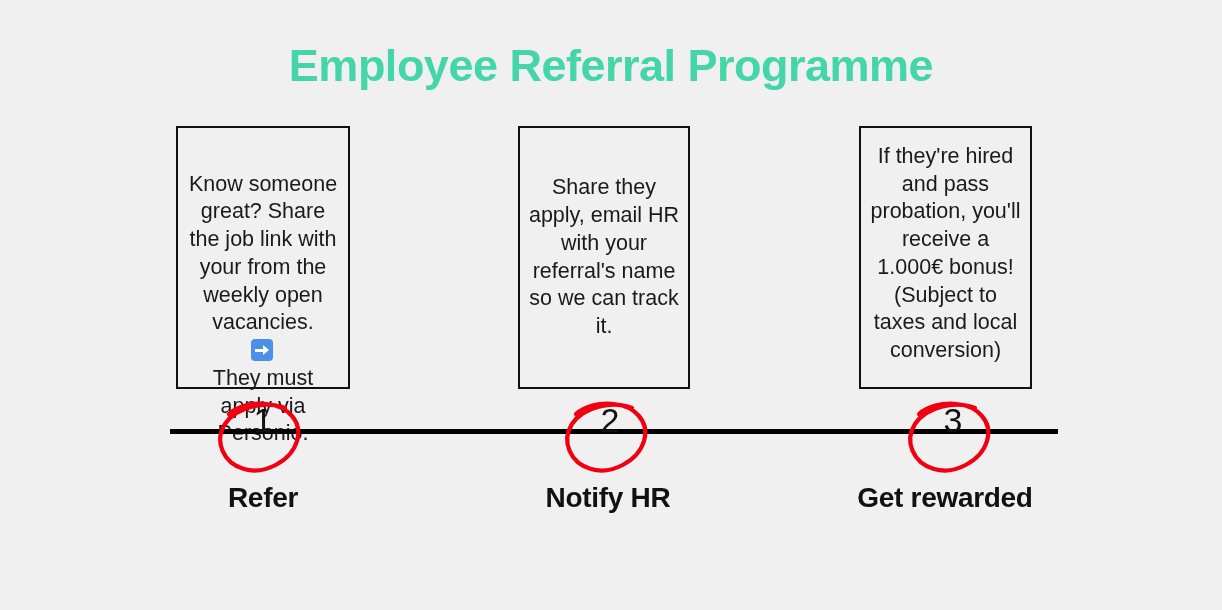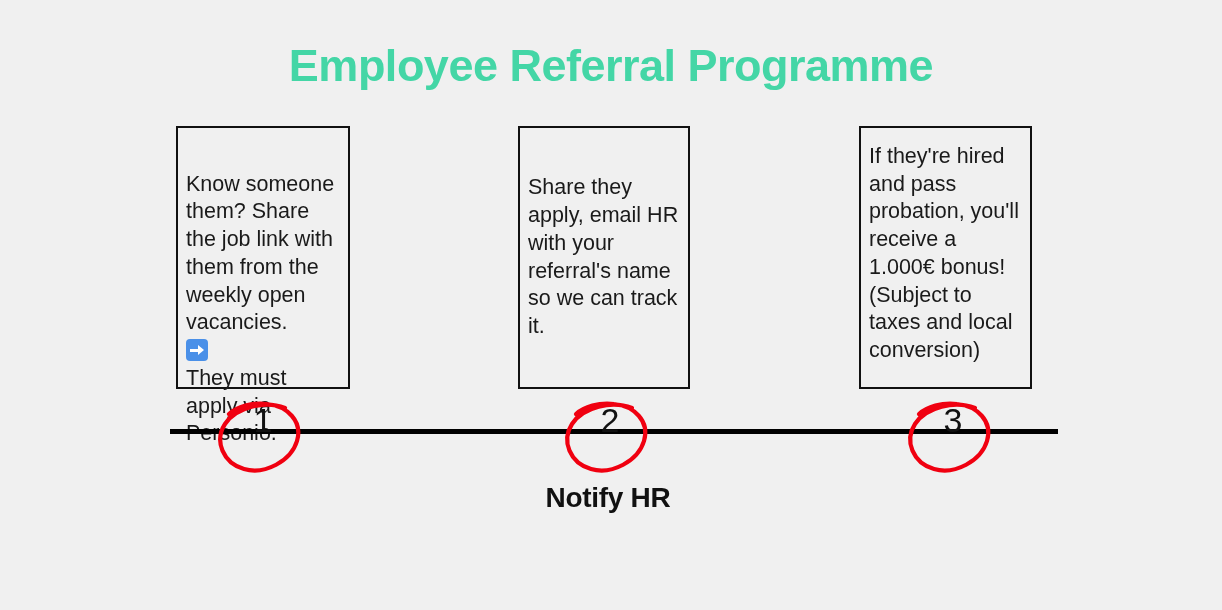--- a/index.html
+++ b/index.html
@@ -45,20 +45,21 @@
     box-sizing: border-box;
     display: flex;
     align-items: center;
     justify-content: center;
     padding: 6px 8px;
   }
   .step-box .box-text {
     font-size: 21.5px;
     line-height: 1.29;
     color: #1a1a1a;
+    text-align: center;
     font-family: "Liberation Sans", sans-serif;
     white-space: pre-line;
   }
   #box-1 { left: 176px; top: 122px; width: 174px; height: 263px; align-items: flex-start; }
   #box-2 { left: 518px; top: 122px; width: 172px; height: 263px; align-items: center; }
   #box-3 { left: 859px; top: 122px; width: 173px; height: 263px; align-items: flex-start; }
 
   #box-1 .box-text { padding-top: 9px; }
   #box-3 .box-text { padding-top: 9px; }
 
@@ -174,21 +175,21 @@
 </style>
 </head>
 <body>
 
 <div id="slide">
 
   <div id="title">Employee Referral Programme</div>
 
   <div class="step-box" id="box-1">
     <div class="box-text">
-      <span>Know someone them? Share the job link with them from the weekly open vacancies.</span>
+      <span>Know someone great? Share the job link with your from the weekly open vacancies.</span>
       <span class="arrow-emoji"></span>
       <span>They must apply via Personio.</span>
     </div>
   </div>
 
   <div class="step-box" id="box-2">
     <div class="box-text">Share they apply, email HR with your referral's name so we can track it.</div>
   </div>
 
   <div class="step-box" id="box-3">
@@ -211,16 +212,18 @@
     <div class="num">2</div>
   </div>
 
   <div class="marker" id="marker-3">
     <svg viewBox="0 0 120 90">
       <path d="M82 17 C 62 9, 33 16, 22 33 C 11 50, 20 72, 41 78 C 62 84, 88 70, 94 50 C 100 30, 84 15, 64 13 C 49 11, 34 16, 26 23" fill="none" stroke="#f00010" stroke-width="4.2" stroke-linecap="round"></path>
     </svg>
     <div class="num">3</div>
   </div>
 
+  <div class="step-label" id="label-1">Refer</div>
   <div class="step-label" id="label-2">Notify HR</div>
+  <div class="step-label" id="label-3">Get rewarded</div>
 
 
 </div>
 
 </body></html>

